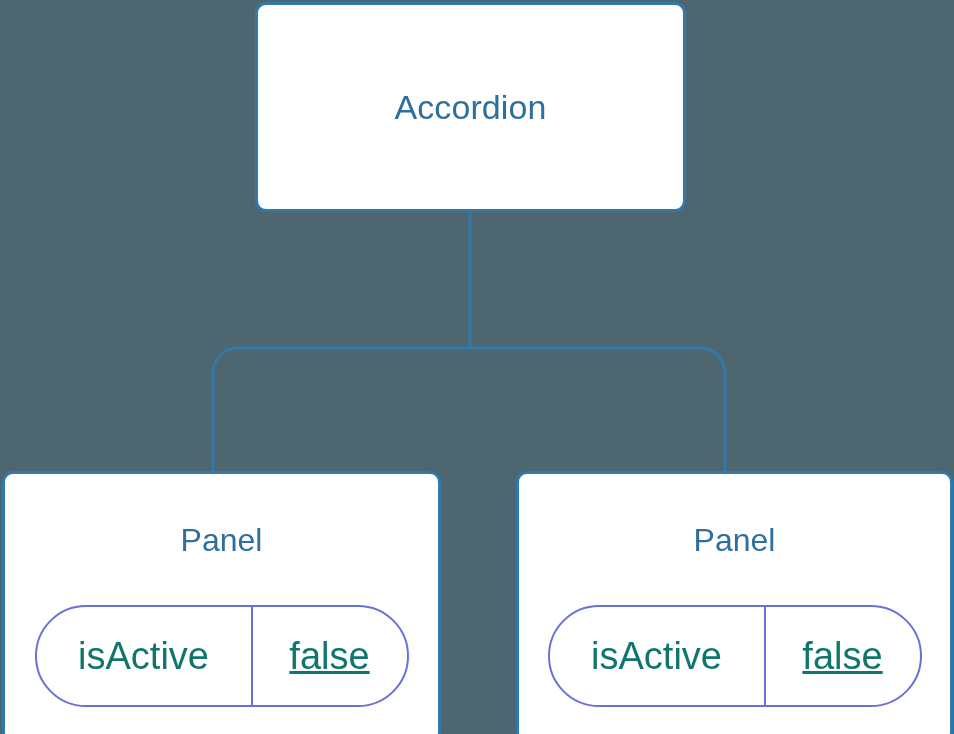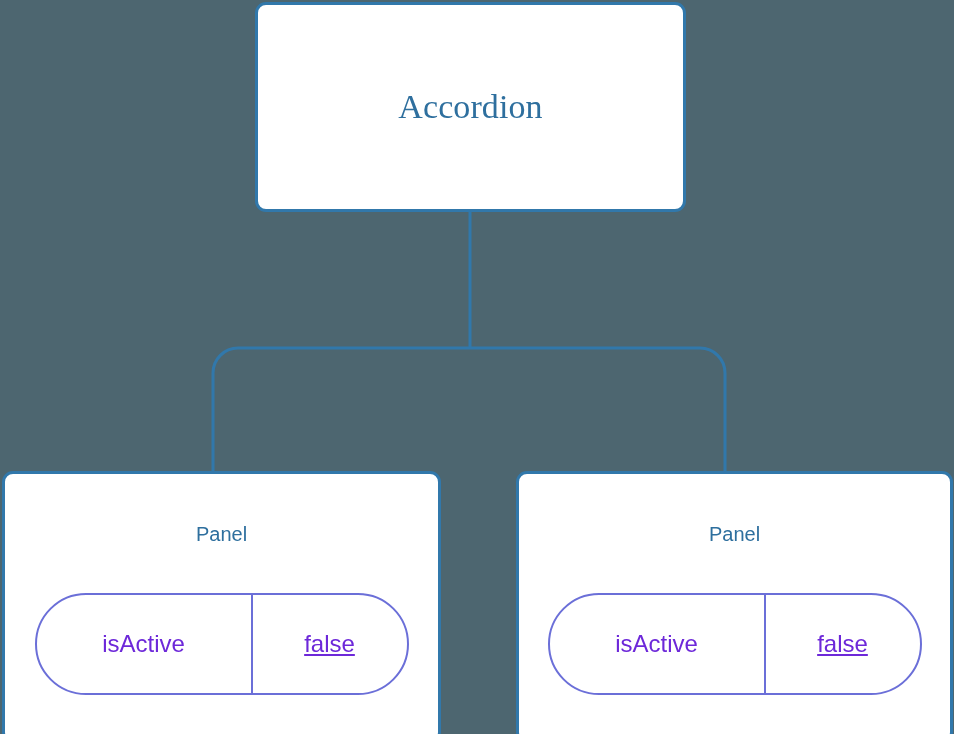--- a/index.html
+++ b/index.html
@@ -44,21 +44,20 @@
     align-items: center;
   }
 
   
   #node-accordion {
     left: 255px;
     top: 2px;
     width: 431px;
     height: 210px;
     justify-content: center;
-    font-family: Liberation Serif, serif;
   }
   .root-title {
     font-size: 34px;
     line-height: 1;
     color: #2e6f9e;
     letter-spacing: 0.1px;
     text-align: center;
     white-space: nowrap;
   }
 
@@ -66,21 +65,21 @@
   .panel-node {
     top: 471px;
     height: 272px;          
     justify-content: flex-start;
   }
   #node-panel-left  { left: 2px;   width: 439px; }
   #node-panel-right { left: 516px; width: 437px; }
 
   .panel-title {
     margin-top: 50px;
-    font-size: 20px;
+    font-size: 32px;
     line-height: 1;
     color: #2e6f9e;
     text-align: center;
     white-space: nowrap;
   }
 
   
   .state-pill {
     margin-top: 49px;
     box-sizing: border-box;
@@ -89,23 +88,23 @@
     border-radius: 51px;
     display: flex;
     align-items: stretch;
     background: transparent;
   }
   .pill-key,
   .pill-value {
     display: flex;
     align-items: center;
     justify-content: center;
-    font-size: 24px;
+    font-size: 38px;
     line-height: 1;
-    color: #6d28d9;
+    color: #0f766e;
     white-space: nowrap;
   }
   .pill-key {
     width: 214px;
     border-right: 2px solid #6b6fd8;
   }
   .pill-value {
     width: 154px;
     text-decoration: underline;
   }

